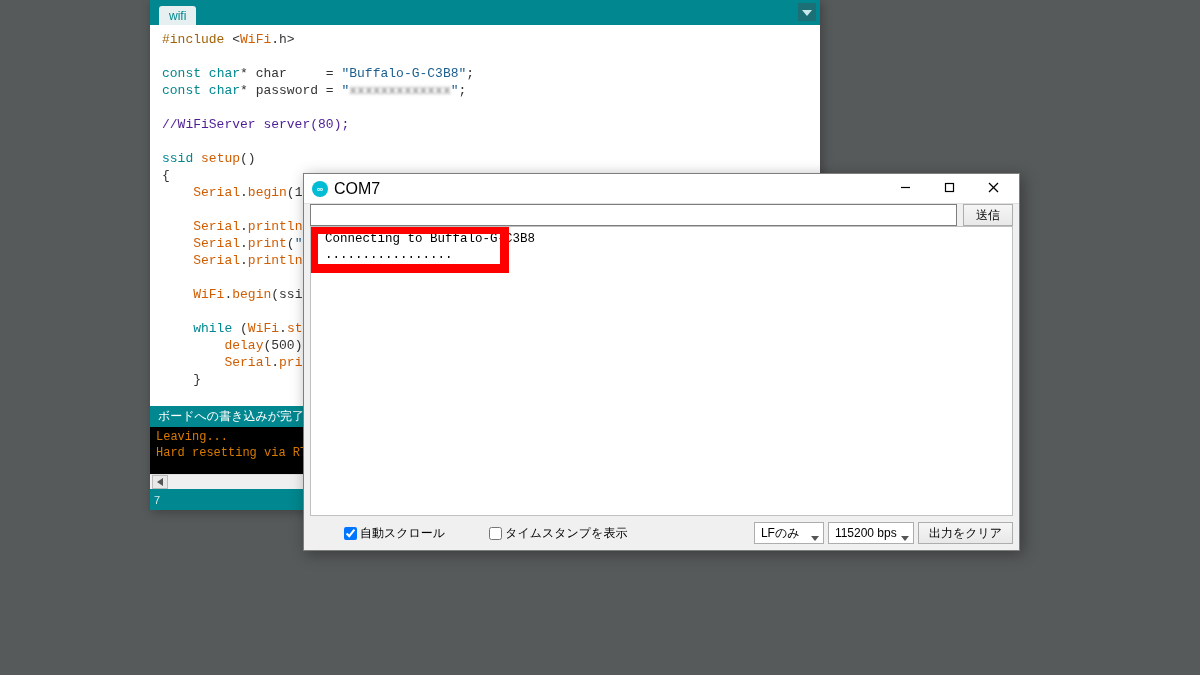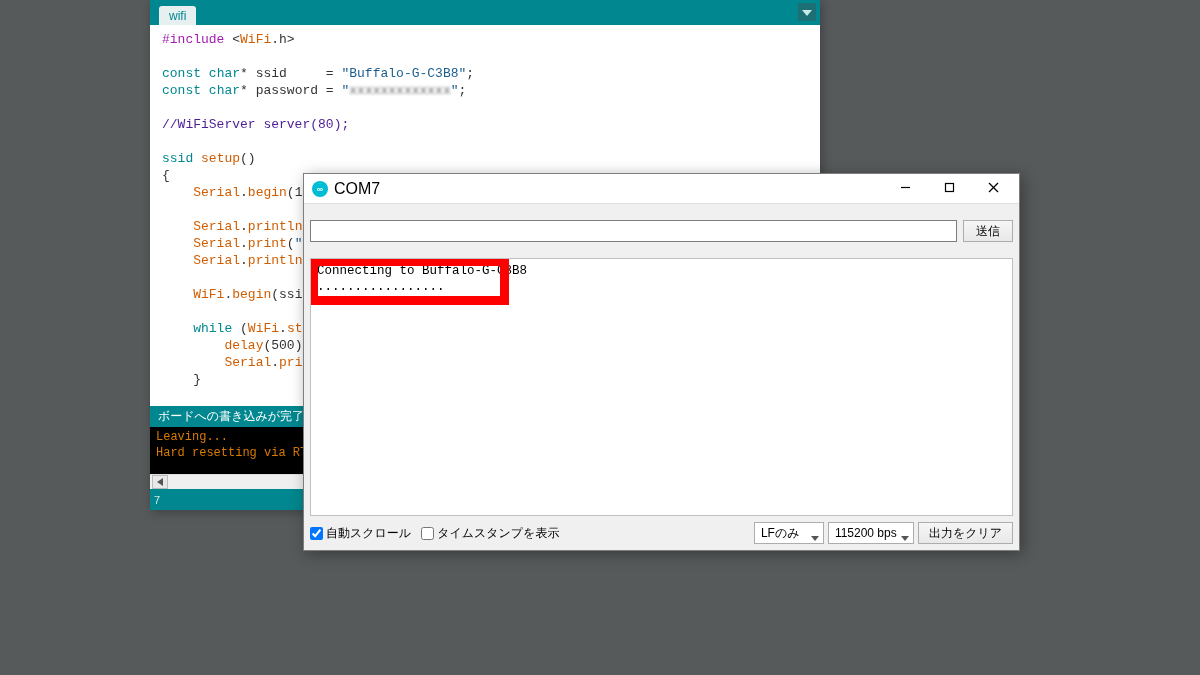--- a/index.html
+++ b/index.html
@@ -55,21 +55,21 @@
     padding: 6px 10px 6px 12px;
     position: relative;
     overflow: hidden;
   }
   .ide-code pre {
     font-family: "Consolas","Menlo","Courier New",monospace;
     font-size: 13px;
     line-height: 17px;
     white-space: pre;
   }
-  .c-pre   { color: #a21caf; }   
+  .c-pre   { color: #a16207; }   
   .c-kw    { color: #00878f; }   
   .c-id    { color: #333; }
   .c-lib   { color: #d15d00; }   
   .c-str   { color: #1b5e8f; }   
   .c-com   { color: #4c1d95; }   
   .c-red   { filter: blur(1.5px); color:#666; }
 
   .ide-statusbar {
     height: 22px;
     background: #00878f;
@@ -147,21 +147,21 @@
   }
   .sw-title { font-size: 16px; color: #000; flex: 1; }
   .sw-winbtn {
     width: 44px; height: 30px;
     display: flex; align-items: center; justify-content: center;
     color: #000;
   }
   .sw-winbtn svg { width: 11px; height: 11px; stroke: #000; stroke-width: 1.2; fill: none; }
 
   .sw-sendrow {
-    padding: 16px 6px;
+    padding: 0 6px;
     display: flex;
     gap: 6px;
     align-items: center;
     background: #f0f0f0;
   }
   .sw-input {
     flex: 1;
     height: 22px;
     border: 1px solid #7d7d7d;
     background: #fff;
@@ -183,21 +183,21 @@
     background: #fff;
     border: 1px solid #c0c0c0;
     margin: 0 6px 0 6px;
     position: relative;
     overflow: hidden;
   }
   .sw-output pre {
     font-family: "Consolas","Menlo","Courier New",monospace;
     font-size: 12.5px;
     line-height: 16px;
-    padding: 4px 6px;
+    padding: 4px 14px;
     color: #000;
     white-space: pre;
   }
   .red-highlight {
     position: absolute;
     left: -2px; top: -2px;
     width: 200px; height: 48px;
     border: 9px solid #ff0000;
     box-sizing: border-box;
     pointer-events: none;
@@ -209,20 +209,21 @@
     gap: 4px;
     padding: 6px 6px;
     background: #f0f0f0;
   }
   .sw-chk {
     display: flex;
     align-items: center;
     font-size: 12px;
     gap: 3px;
     margin-right: 6px;
+    margin-left: 34px;
   }
   .sw-chk input { width: 13px; height: 13px; }
   .sw-spacer { flex: 1; }
   .sw-select {
     height: 22px;
     border: 1px solid #adadad;
     background: #fff;
     font-size: 12px;
     padding: 0 10px 0 6px;
     position: relative;
@@ -250,21 +251,21 @@
         <svg viewBox="0 0 10 6">
             <path d="M0 0 L5 6 L10 0 Z"></path>
           </svg>
       </span>
     </div>
   </div>
 
   <div class="ide-code">
     <pre id="code-pre"><span class="c-pre">#include</span> <span class="c-id">&lt;</span><span class="c-lib">WiFi</span><span class="c-id">.h&gt;</span>
 
-<span class="c-kw">const</span> <span class="c-kw">char</span><span class="c-id">* ssid     = </span><span class="c-str">"Buffalo-G-C3B8"</span><span class="c-id">;</span>
+<span class="c-kw">const</span> <span class="c-kw">char</span><span class="c-id">* char     = </span><span class="c-str">"Buffalo-G-C3B8"</span><span class="c-id">;</span>
 <span class="c-kw">const</span> <span class="c-kw">char</span><span class="c-id">* password = </span><span class="c-str">"</span><span class="c-red">xxxxxxxxxxxxx</span><span class="c-str">"</span><span class="c-id">;</span>
 
 <span class="c-com">//WiFiServer server(80);</span>
 
 <span class="c-kw">ssid</span> <span class="c-lib">setup</span><span class="c-id">()</span>
 <span class="c-id">{</span>
     <span class="c-lib">Serial</span><span class="c-id">.</span><span class="c-lib">begin</span><span class="c-id">(115200);</span>
 
     <span class="c-lib">Serial</span><span class="c-id">.</span><span class="c-lib">println</span><span class="c-id">();</span>
     <span class="c-lib">Serial</span><span class="c-id">.</span><span class="c-lib">print</span><span class="c-id">(</span><span class="c-str">"Conne</span>

